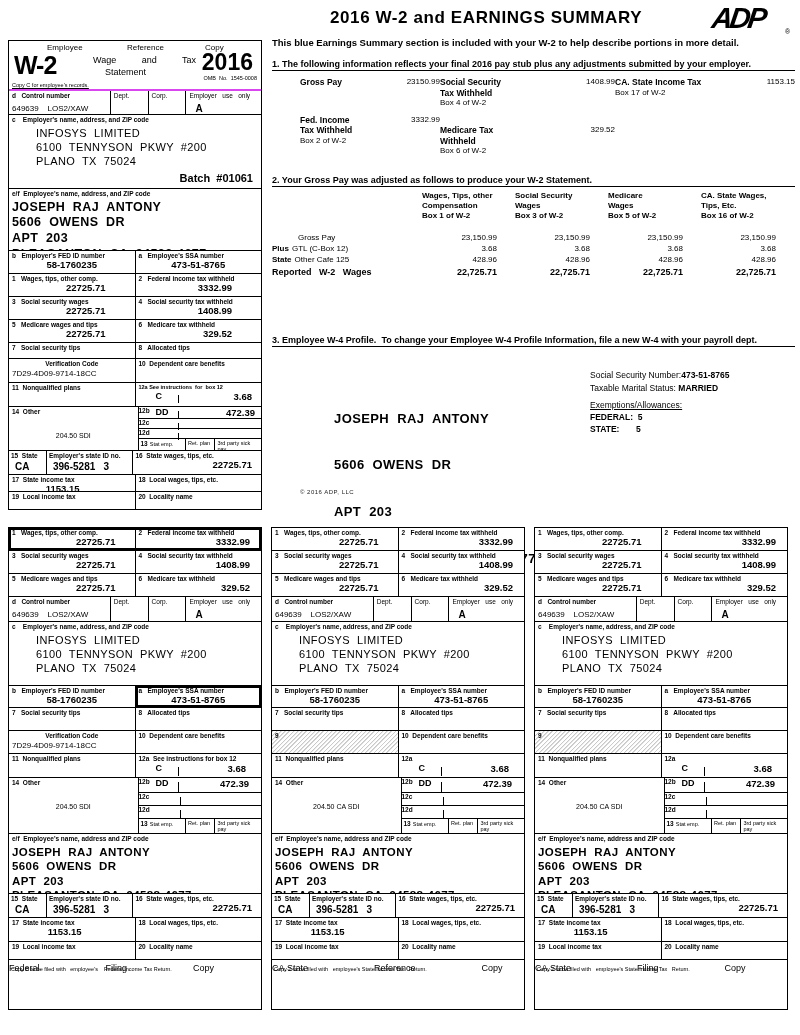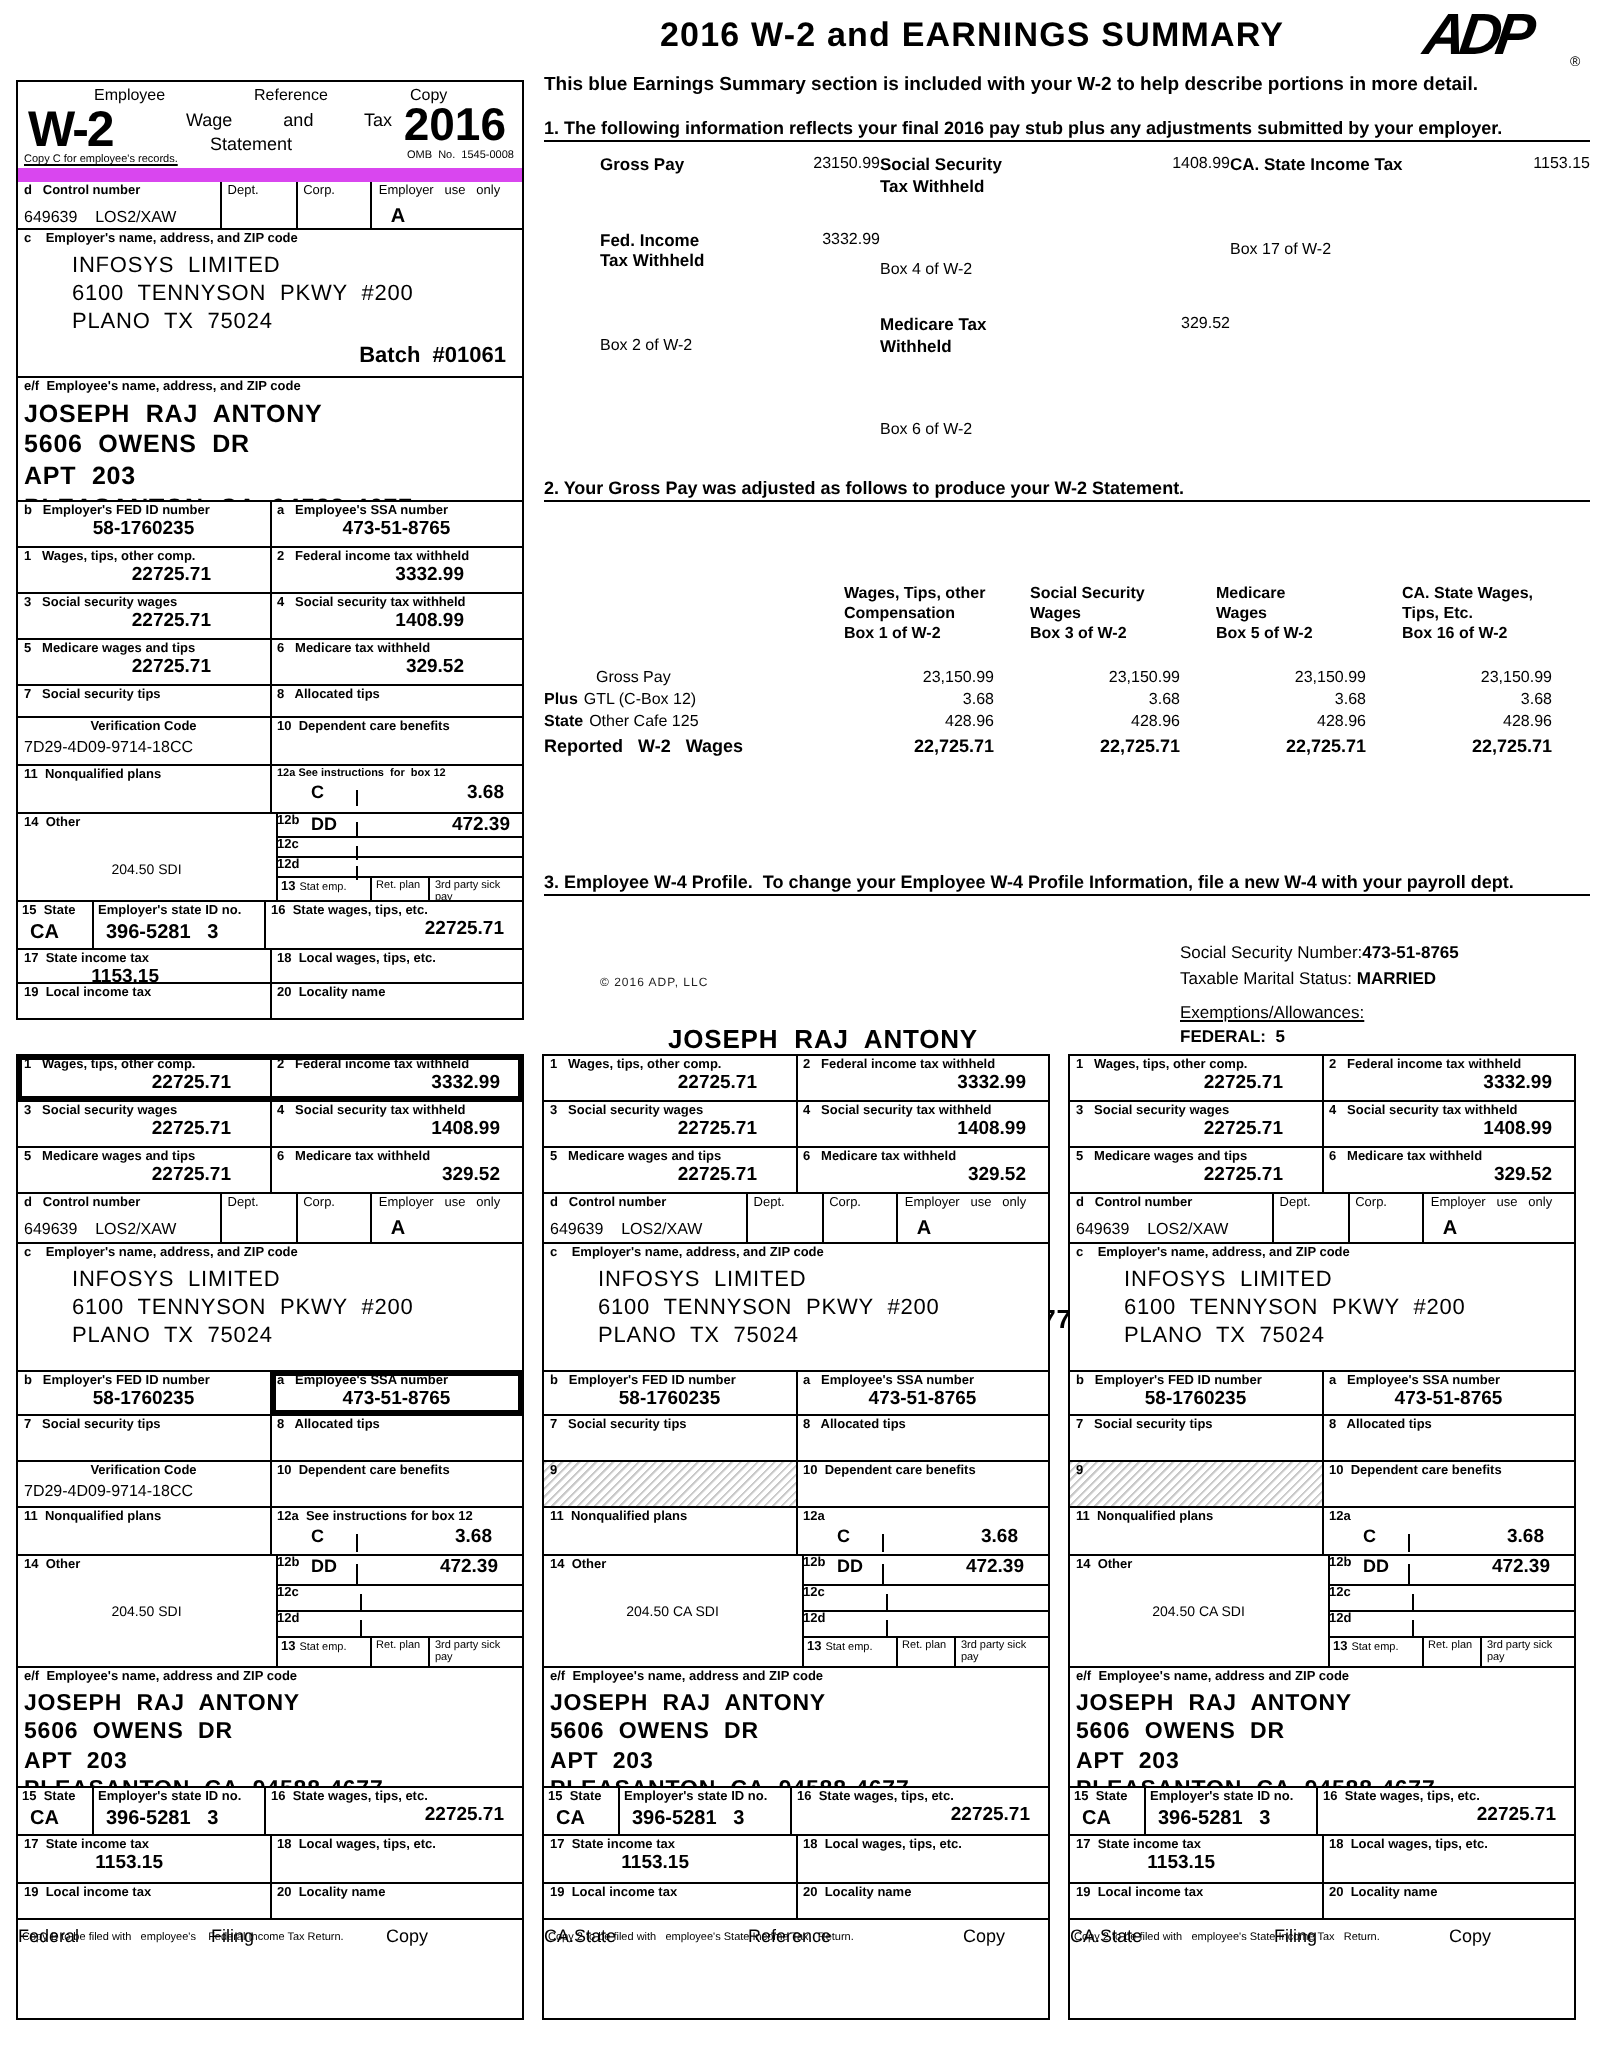--- a/index.html
+++ b/index.html
@@ -66,21 +66,21 @@
   
   #copies-row { position:absolute; left:8px; top:527px; display:flex; gap:9px; }
   .w2copy { width:254px; height:483px; border:1.5px solid #000; background:#fff; display:flex; flex-direction:column; }
   .w2copy .frow { flex:none; }
   .h23{height:23px;} .h25{height:25px;} .h64{height:64px;} .h22{height:22px;} .h24{height:24px;} .h56{height:56px;} .h60{height:60px;} .h18{height:18px;}
   .emphasized .row-wages { box-shadow: inset 0 0 0 2px #000; }
   .emphasized .cell-a { box-shadow: inset 0 0 0 2px #000; }
 
   
   #ref-form { left:8px; top:40px; width:254px; }
-  .hdr { position:relative; height:50px; border-bottom:7px solid #d946ef; }
+  .hdr { position:relative; height:50px; border-bottom:2px solid #d946ef; }
   .hw { position:absolute; top:2px; font-size:8px; }
   .hw1{left:38px;} .hw2{left:118px;} .hw3{left:196px;}
   .h-w2 { position:absolute; left:5px; top:10px; font-size:25px; font-weight:800; letter-spacing:-1px; }
   .h-wat { position:absolute; left:84px; top:14px; font-size:9px; word-spacing:6px; white-space:pre; }
   .h-stm { position:absolute; left:96px; top:26px; font-size:9px; }
   .h-yr { position:absolute; right:8px; top:8px; font-size:23px; font-weight:800; }
   .h-omb { position:absolute; right:4px; top:34px; font-size:5.5px; white-space:pre; }
   .h-copyc { position:absolute; left:3px; bottom:1px; font-size:5.5px; text-decoration:underline; } .rh24{height:24px;} .rh74{height:74px;} .rh62{height:62px;} .rh23{height:23px;} .rh16{height:16px;} .rh44{height:44px;} .rh17{height:17px;}
   #ref-form .bv { padding-right:26px; }
   #ref-form .ee-name { font-size:12.5px; }
@@ -88,26 +88,26 @@
 
   
   #summary { position:absolute; left:272px; top:37px; width:523px; }
   .intro { font-size:9.5px; font-weight:bold; line-height:1.25; }
   .sechead { font-size:9px; font-weight:bold; border-bottom:1.5px solid #000; padding-bottom:1px; margin-top:10px; }
   .s1grid { display:flex; margin-top:6px; }
   .s1col { display:flex; flex-direction:column; }
   .s1c1{width:168px; padding-left:28px;} .s1c2{width:175px;} .s1c3{width:180px;}
   .s1item { display:flex; margin-bottom:9px; }
   .s1lab { flex:1; font-size:8.5px; font-weight:bold; line-height:1.25; white-space:pre-wrap; }
-  .s1box { font-size:8px; font-weight:normal;margin-top:32px; }
+  .s1box { font-size:8px; font-weight:normal; }
   .s1val { width:58px; text-align:right; font-size:8px; flex:none; }
   .s2tbl { margin-top:4px; }
   .s2hdr { display:flex; }
   .s2hl { width:150px; flex:none; }
-  .s2hc { width:93px; flex:none; font-size:8px; font-weight:bold; line-height:1.25; white-space:pre-wrap;margin-top:37px; }
+  .s2hc { width:93px; flex:none; font-size:8px; font-weight:bold; line-height:1.25; white-space:pre-wrap; }
   .s2row { display:flex; margin-top:2px; }
   .s2row.first { margin-top:12px; }
   .s2lab { width:150px; flex:none; font-size:8px; }
   .s2lab .pfx { font-weight:bold; margin-right:3px;text-align:right; }
   .s2lab.ind { padding-left:26px; }
   .s2v { width:93px; flex:none; text-align:right; font-size:8px; padding-right:18px; }
   .s2row.total { margin-top:3px; }
   .s2row.total .s2lab, .s2row.total .s2v { font-weight:bold; font-size:9px; white-space:pre; }
   .s3 { position:relative; margin-top:14px; height:110px; }
   .s3addr { position:absolute; left:62px; top:18px; font-size:13px; font-weight:bold; line-height:1.2; letter-spacing:.4px; white-space:pre; }

